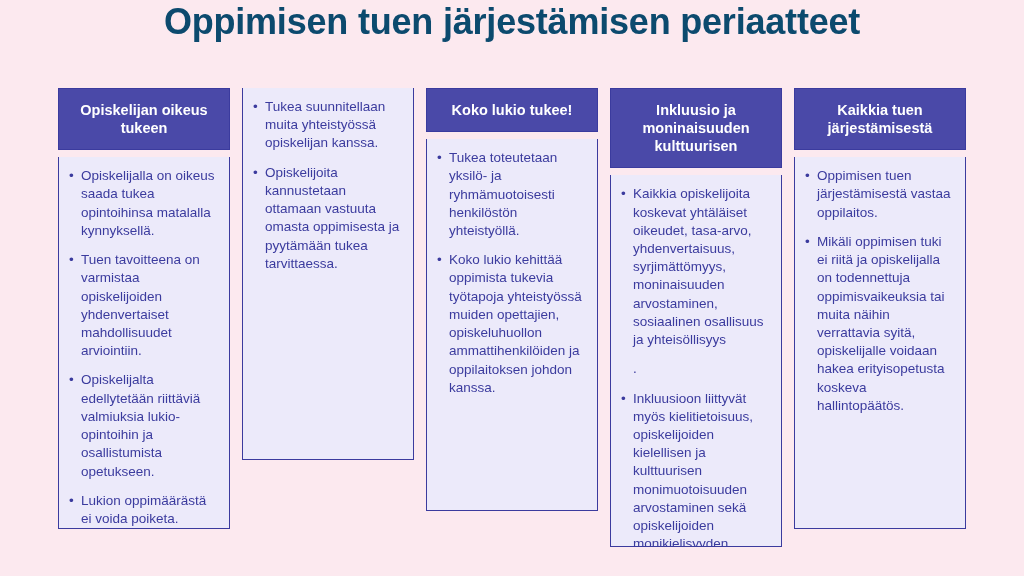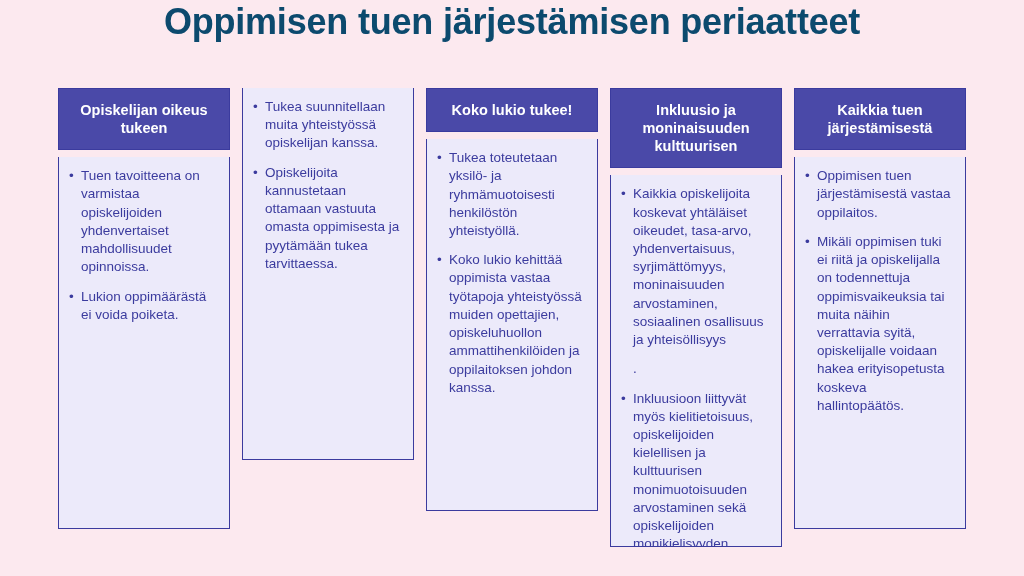--- a/index.html
+++ b/index.html
@@ -97,41 +97,43 @@
 <div class="slide">
 
   <div class="slide-title">Oppimisen tuen järjestämisen periaatteet</div>
 
   <div class="columns">
 
     <div class="col">
       <div class="col-header">Opiskelijan oikeus tukeen</div>
       <div class="col-body">
         <ul class="bullets">
-          <li>Tuen tavoitteena on varmistaa opiskelijoiden yhdenvertaiset mahdollisuudet opinnoissa.</li>
+          <li>Opiskelijalla on oikeus saada tukea opintoihinsa matalalla kynnyksellä.</li>
+          <li>Tuen tavoitteena on varmistaa opiskelijoiden yhdenvertaiset mahdollisuudet arviointiin.</li>
+          <li>Opiskelijalta edellytetään riittäviä valmiuksia lukio-opintoihin ja osallistumista opetukseen.</li>
           <li>Lukion oppimäärästä ei voida poiketa.</li>
         </ul>
       </div>
     </div>
 
     <div class="col">
       <div class="col-body">
         <ul class="bullets">
           <li>Tukea suunnitellaan muita yhteistyössä opiskelijan kanssa.</li>
           <li>Opiskelijoita kannustetaan ottamaan vastuuta omasta oppimisesta ja pyytämään tukea tarvittaessa.</li>
         </ul>
       </div>
     </div>
 
     <div class="col">
       <div class="col-header">Koko lukio tukee!</div>
       <div class="col-body">
         <ul class="bullets">
           <li>Tukea toteutetaan yksilö- ja ryhmämuotoisesti henkilöstön yhteistyöllä.</li>
-          <li>Koko lukio kehittää oppimista vastaa työtapoja yhteistyössä muiden opettajien, opiskeluhuollon ammattihenkilöiden ja oppilaitoksen johdon kanssa.</li>
+          <li>Koko lukio kehittää oppimista tukevia työtapoja yhteistyössä muiden opettajien, opiskeluhuollon ammattihenkilöiden ja oppilaitoksen johdon kanssa.</li>
         </ul>
       </div>
     </div>
 
     <div class="col">
       <div class="col-header">Inkluusio ja moninaisuuden kulttuurisen</div>
       <div class="col-body">
         <ul class="bullets">
           <li>Kaikkia opiskelijoita koskevat yhtäläiset oikeudet, tasa-arvo, yhdenvertaisuus, syrjimättömyys, moninaisuuden arvostaminen, sosiaalinen osallisuus ja yhteisöllisyys</li>
           <li class="nodot">.</li>

